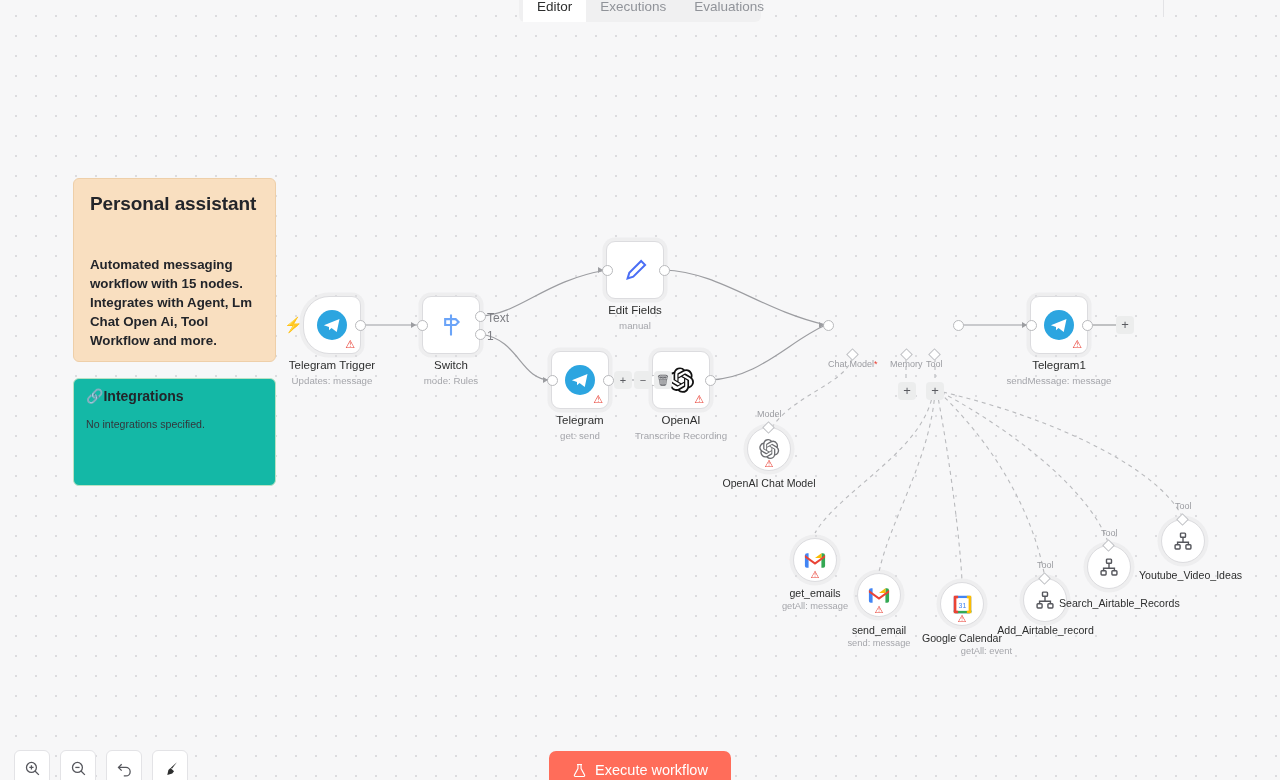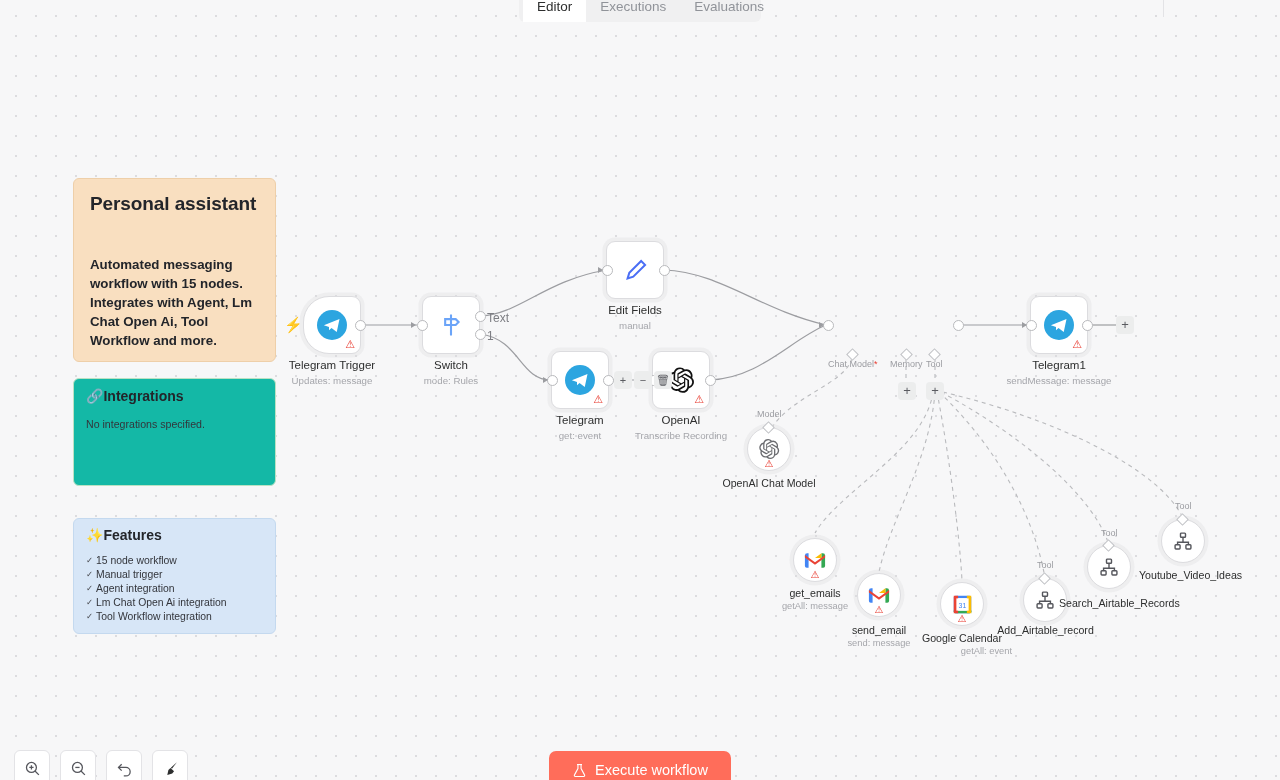--- a/index.html
+++ b/index.html
@@ -209,30 +209,20 @@
   <div class="sticky" id="sticky-personal">
     <div class="title">Personal assistant</div>
     <div class="body">Automated messaging workflow with 15 nodes. Integrates with Agent, Lm Chat Open Ai, Tool Workflow and more.</div>
   </div>
 
   <div class="sticky" id="sticky-integrations">
     <div class="title"><span class="note-emoji">🔗</span><span>Integrations</span></div>
     <div class="body">No integrations specified.</div>
   </div>
 
-  <div class="sticky" id="sticky-features">
-    <div class="title"><span class="note-emoji">✨</span><span>Features</span></div>
-    <ul>
-      <li>15 node workflow</li>
-      <li>Manual trigger</li>
-      <li>Agent integration</li>
-      <li>Lm Chat Open Ai integration</li>
-      <li>Tool Workflow integration</li>
-    </ul>
-  </div>
 
   <svg id="wires" width="1280" height="780">
     <g fill="none" stroke="#9c9da1" stroke-width="1.2">
       <path d="M361,325 L417,325"></path>
       <path d="M481,316 C520,314 545,280 607,270"></path>
       <path d="M481,334 C520,340 520,380 551,380"></path>
       <path d="M664,270 C720,272 760,310 826,325"></path>
       <path d="M710,380 C760,378 790,340 826,325"></path>
       <path d="M958,325 L1026,325"></path>
       <path d="M1087,325 L1117,325"></path>
@@ -290,21 +280,21 @@
   <div class="dot" style="left:659px; top:265px;"></div>
   <div class="arrow" style="left:598px; top:267px;"></div>
 
   <div class="node" style="left:551px; top:351px;">
     <svg width="30" height="30" viewBox="0 0 24 24">
       <circle cx="12" cy="12" r="12" fill="#2ca5e0"></circle>
       <path d="M5.5 12.1 L18 7.2 L15.8 17.6 L11.6 14.3 L9.6 16.2 L9.6 13.6 Z" fill="#fff"></path>
     </svg>
     <span class="warn">⚠</span>
     <span class="nodelabel">Telegram</span>
-    <span class="nodesub">get: event</span>
+    <span class="nodesub">get: send</span>
   </div>
   <div class="dot" style="left:547px; top:375px;"></div>
   <div class="dot" style="left:603px; top:375px;"></div>
   <div class="arrow" style="left:543px; top:377px;"></div>
 
   <div class="minibar" style="left:614px; top:371px;">
     <div>+</div>
     <div>−</div>
     <div>🗑</div>
   </div>

